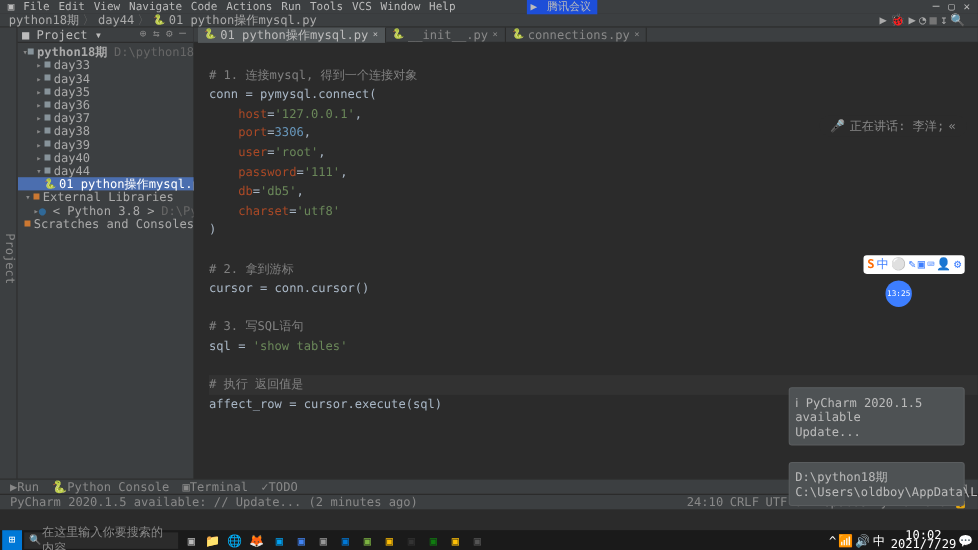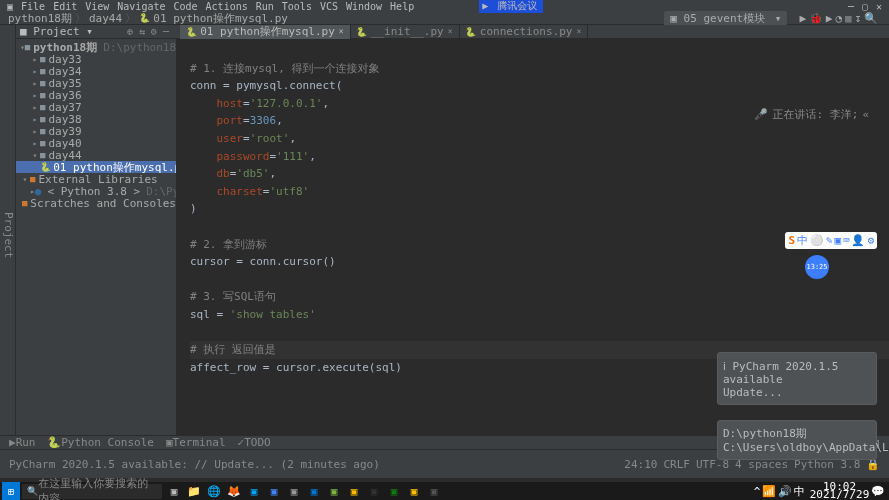--- a/index.html
+++ b/index.html
@@ -33,21 +33,21 @@
 .editor{flex:1;display:flex;overflow:hidden;position:relative}
 .gutter{width:40px;background:#313335;text-align:right;padding:3px 8px 0 0;color:#606366;font-family:Consolas,monospace;font-size:13px;line-height:17.6px}
 .code{flex:1;padding:3px 0 0 14px;font-family:Consolas,monospace;font-size:13px;line-height:17.6px;white-space:pre;color:#a9b7c6}
 .c-comment{color:#808080}
 .c-param{color:#aa4926}
 .c-str{color:#6a8759}
 .c-num{color:#6897bb}
 .caret-line{background:#323232}
 .bottomtabs{height:14px;background:#3c3f41;display:flex;align-items:center;border-top:1px solid #2b2b2b;padding:0 4px;font-size:9px;color:#888;gap:2px}
 .btab{padding:0 5px;display:flex;align-items:center}
-.statusbar{height:29px;background:#3c3f41;display:flex;align-items:center;padding:0 6px;font-size:9px;color:#888;border-top:1px solid #2b2b2b}
+.statusbar{height:14px;background:#3c3f41;display:flex;align-items:center;padding:0 6px;font-size:9px;color:#888;border-top:1px solid #2b2b2b}
 .statusbar .spacer{flex:1}
 .statusbar span{margin:0 3px}
 .notif{position:absolute;right:12px;bottom:40px;width:160px;background:#4e5254;border:1px solid #5a5d5f;padding:5px;font-size:9px;color:#bbb;border-radius:3px}
 .notif .nt{color:#bbb;margin-bottom:2px}
 .notif .nlink{color:#5896bb}
 .notif2{position:absolute;right:12px;bottom:95px;width:160px;background:#4e5254;border:1px solid #5a5d5f;padding:5px;font-size:9px;color:#bbb;border-radius:3px}
 .micbar{position:absolute;right:10px;top:105px;background:#2b2b2b;border-radius:10px;padding:2px 10px;font-size:9px;color:#888;display:flex;align-items:center;gap:4px}
 .micbar .dot{color:#4caf50}
 .floatcircle{position:absolute;right:60px;top:255px;width:24px;height:24px;border-radius:50%;background:#3d7eff;display:flex;align-items:center;justify-content:center;color:#fff;font-size:7px}
 .sogoubar{position:absolute;right:12px;top:232px;background:#fff;border-radius:3px;padding:1px 3px;display:flex;gap:2px;align-items:center;font-size:10px}
@@ -85,21 +85,20 @@
 </div>
 
 <div class="navbar">
   <span>python18期</span>
   <span class="sep">〉</span>
   <span>day44</span>
   <span class="sep">〉</span>
   <span class="pyglyph">🐍</span>
   <span>01 python操作mysql.py</span>
   <span style="flex:1"></span>
-  <span class="dd" style="background:#4c5052;padding:0 6px;border-radius:2px">▣ <span>05 gevent模块</span> ▾</span>
   <span style="width:6px"></span>
   <span class="ico play">▶</span>
   <span class="ico dbg">🐞</span>
   <span class="ico">▶</span>
   <span class="ico">◔</span>
   <span class="ico" style="color:#757575">■</span>
   <span class="ico">↧</span>
   <span class="ico">🔍</span>
 </div>
 

